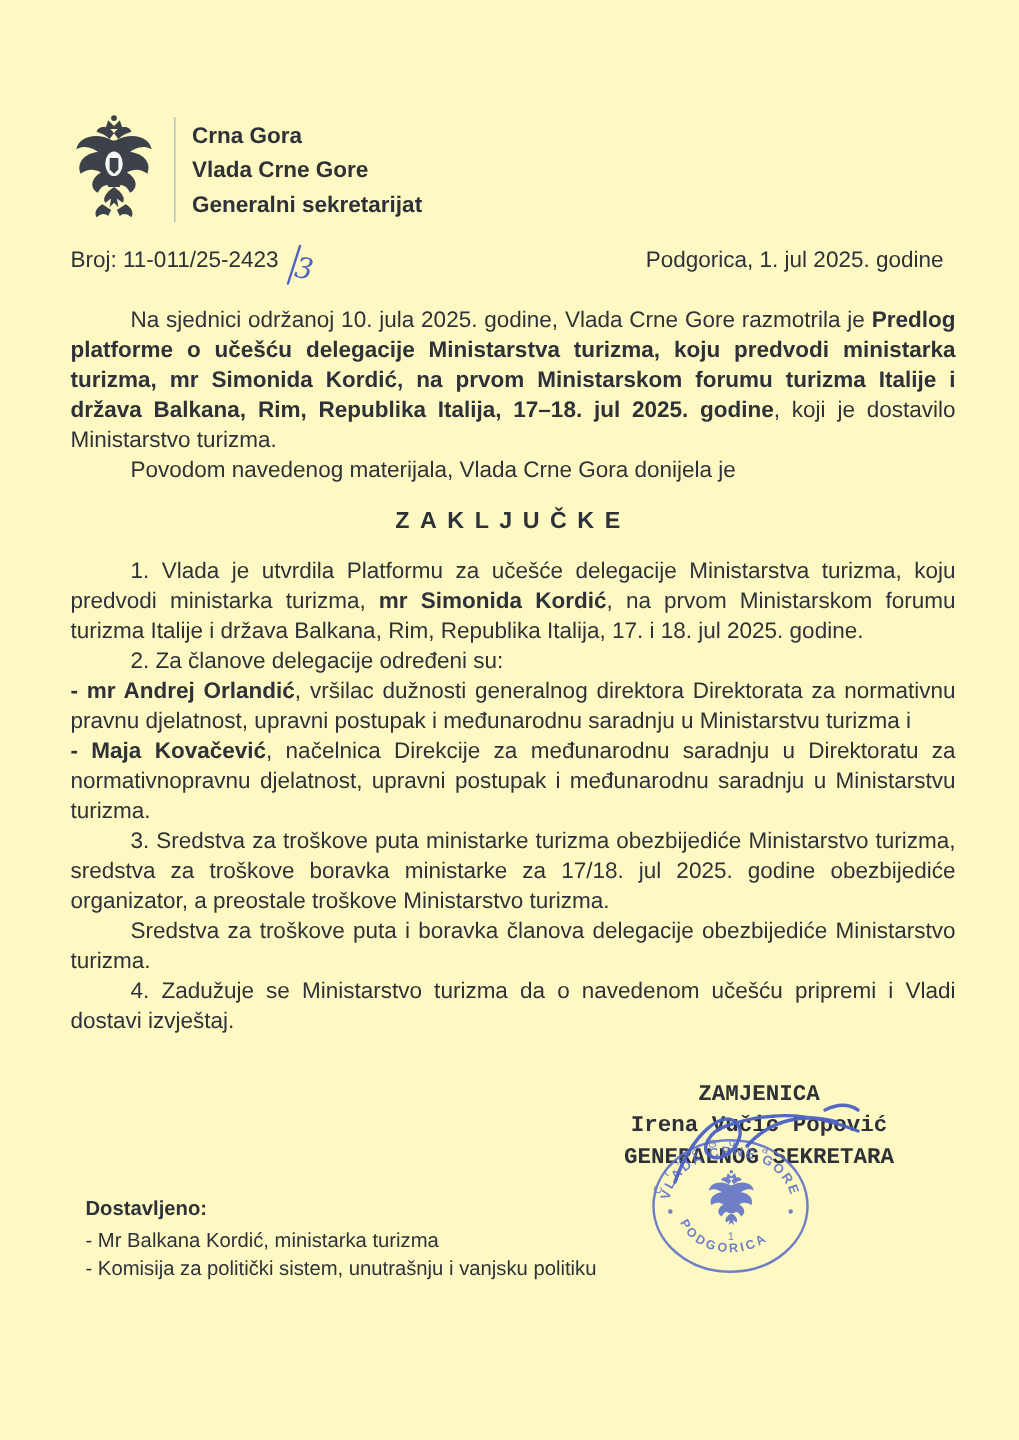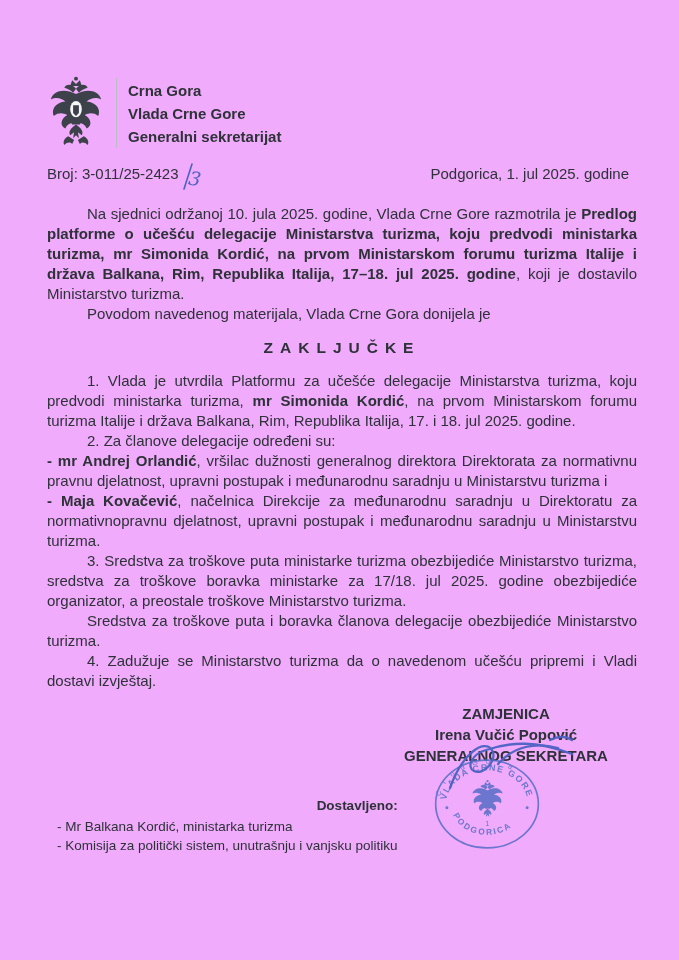--- a/index.html
+++ b/index.html
@@ -1,42 +1,42 @@
 <!DOCTYPE html>
 <html><head>
 <meta charset="utf-8">
 <style>
   html,body { margin:0; padding:0; background:#e9eaec; }
   .page {
     position:relative; width:679px; height:960px; margin:0 auto;
-    background:#f0abfc; overflow:hidden;
+    background:#fef9c3; overflow:hidden;
     font-family:"Liberation Sans", sans-serif; color:#2e3238;
   }
   
   .header { position:absolute; left:47px; top:76px; display:flex; align-items:flex-start; }
   .coa { width:58px; height:74px; }
   .hdr-divider { width:1px; height:70px; background:#b9bdc4; margin:2px 11px 0 11px; }
   .org { padding-top:3px; }
   .org div { font-weight:bold; font-size:15px; line-height:23px; }
   
   .meta { position:absolute; left:47px; right:50px; top:165px; display:flex; justify-content:space-between; font-size:15px; }
   .broj { display:flex; align-items:flex-start; }
   .hand-mark { margin-left:2px; margin-top:-3px; }
   
   .doc-body { position:absolute; left:47px; right:42px; top:204px; font-size:15px; line-height:20px; text-align:justify; }
   .doc-body p { margin:0; }
   .ind { text-indent:40px; }
   .doc-title { text-align:center; font-weight:bold; font-size:15.5px; letter-spacing:7px; margin:14px 0 13px 0; }
-  .sig-block { margin:12px 0 0 auto; width:262px; text-align:center; font-weight:bold; font-size:15px; line-height:21px; }
+  .sig-block { margin:28px 0 0 auto; width:262px; text-align:center; font-weight:bold; font-size:15px; line-height:21px;font-family:Liberation Mono, monospace; }
   
   .stamp { position:absolute; left:431px; top:755px; opacity:0.88; }
   .sig-scribble { position:absolute; left:438px; top:722px; opacity:0.95; }
   
   .dist { position:absolute; left:57px; top:796px; font-size:13.5px; line-height:19px; }
-  .dist .head { font-weight:bold; margin-bottom:2px;text-align:right; }
+  .dist .head { font-weight:bold; margin-bottom:2px; }
   .seg-b { font-weight:bold; }
 </style>
 </head>
 <body>
 
 <div class="page">
 
   <div class="header">
     <svg class="coa" viewBox="0 0 60 76">
       <g fill="#3d4149">
@@ -57,21 +57,21 @@
     <div class="hdr-divider"></div>
     <div class="org">
       <div>Crna Gora</div>
       <div>Vlada Crne Gore</div>
       <div>Generalni sekretarijat</div>
     </div>
   </div>
 
   <div class="meta">
     <div class="broj">
-      <span>Broj: 3-011/25-2423</span>
+      <span>Broj: 11-011/25-2423</span>
       <svg class="hand-mark" width="22" height="30" viewBox="0 0 22 30">
         <path d="M4 27 L12 2" stroke="#4d62c4" stroke-width="1.6" fill="none" stroke-linecap="round"></path>
         <text x="9" y="23" font-size="19" font-family="DejaVu Serif, serif" font-style="italic" fill="#4d62c4" transform="rotate(10 12 15)">3</text>
       </svg>
     </div>
     <div>Podgorica, 1. jul 2025. godine</div>
   </div>
 
   <div class="doc-body">
     <p class="ind"><span>Na sjednici održanoj 10. jula 2025. godine, Vlada Crne Gore razmotrila je </span><span class="seg-b">Predlog platforme o učešću delegacije Ministarstva turizma, koju predvodi ministarka turizma, mr Simonida Kordić, na prvom Ministarskom forumu turizma Italije i država Balkana, Rim, Republika Italija, 17–18. jul 2025. godine</span><span>, koji je dostavilo Ministarstvo turizma.</span></p>

